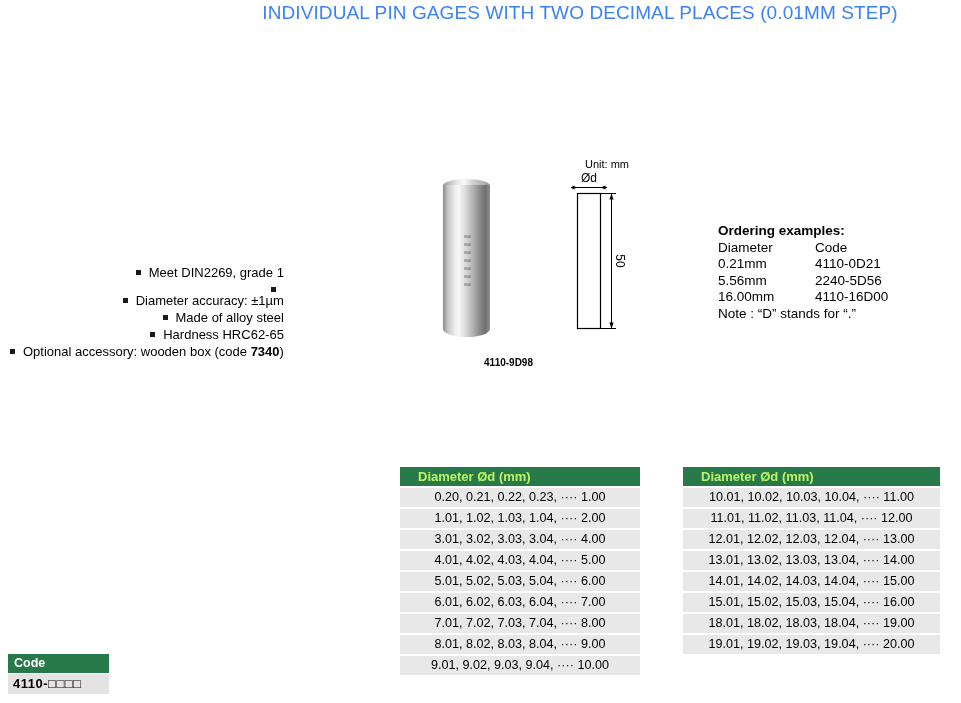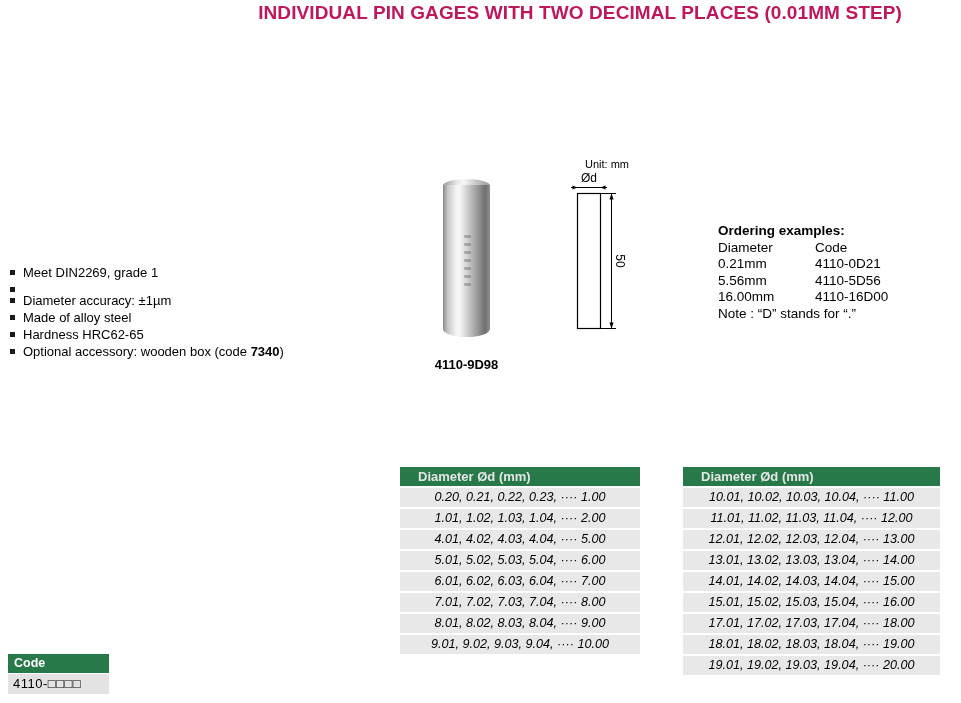--- a/index.html
+++ b/index.html
@@ -4,77 +4,77 @@
 <style>
   html,body { margin:0; padding:0; background:#ffffff; }
   .page {
     position:relative; width:961px; height:703px; background:#fff;
     font-family:"Liberation Sans", sans-serif; color:#000; overflow:hidden;
   }
 
   
   .title {
     position:absolute; left:200px; top:2px; width:760px; margin:0;
-    font-size:19px; font-weight:bold; text-align:center; white-space:nowrap;
-    color:#be185d; letter-spacing:0.1px;
+    font-size:19px; font-weight:normal; text-align:center; white-space:nowrap;
+    color:#3b82f6; letter-spacing:0.1px;
   }
 
   
   .features { position:absolute; left:8px; top:264px; margin:0; padding:0; list-style:none; font-size:13px; }
-  .features li { display:flex; align-items:flex-start; line-height:17px; }
+  .features li { display:flex; align-items:flex-start; line-height:17px;justify-content:flex-end; }
   .sq { width:5px; height:5px; background:#1a1a1a; margin:6px 8px 0 2px; flex:none; }
   .features b { font-weight:bold; }
 
   
   .pin-top {
     position:absolute; left:443px; top:179px; width:47px; height:13px; border-radius:50%;
     background:linear-gradient(90deg,#9b9b9b,#e8e8e8 30%,#f7f7f7 45%,#cfcfcf 65%,#9a9a9a 100%);
   }
   .pin-body {
     position:absolute; left:443px; top:185px; width:47px; height:152px;
     background:linear-gradient(90deg,#8a8a8a 0,#c6c6c6 10%,#efefef 26%,#f7f7f7 34%,#d9d9d9 48%,#b5b5b5 62%,#8c8c8c 78%,#707070 90%,#8f8f8f 100%);
     border-radius:0 0 50% 50% / 0 0 8px 8px;
   }
   .pin-mark {
     position:absolute; left:464px; top:235px; width:7px; height:55px; opacity:.35;
     background:repeating-linear-gradient(180deg, rgba(50,50,50,.8) 0 3px, transparent 3px 8px);
   }
-  .pin-label { position:absolute; left:400px; top:357px; width:133px; text-align:center; font-weight:bold; font-size:13px; }
+  .pin-label { position:absolute; left:400px; top:357px; width:133px; text-align:right; font-weight:bold; font-size:10px; }
 
   
   .unit { position:absolute; left:577px; top:158px; font-size:11px;padding-left:8px; }
   .drawing { position:absolute; left:567px; top:172px; }
   .drawing .ln { stroke:#000; stroke-width:1; fill:none; }
   .drawing .rect { stroke:#000; stroke-width:1.2; fill:#fff; }
   .drawing .arr { fill:#000; stroke:none; }
   .drawing text { font-family:"Liberation Sans", sans-serif; font-size:12px; fill:#000; }
 
   
   .ordering { position:absolute; left:718px; top:223px; font-size:13.5px; line-height:16.5px; width:230px; }
   .ord-heading { font-weight:bold; }
   .ord-grid { display:grid; grid-template-columns:97px auto; }
   .ord-note { }
 
   
   .codebox { position:absolute; left:8px; top:654px; width:101px; font-size:12.5px; }
   .codebox-header { background:var(--green,#27794a); color:#fff; font-weight:bold; height:19px; line-height:19px; padding-left:6px; box-sizing:border-box; }
-  .codebox-value  { background:#e3e3e3; font-weight:normal; height:20px; line-height:20px; padding-left:5px; margin-top:1px; box-sizing:border-box; font-size:13px; letter-spacing:0.5px; }
+  .codebox-value  { background:#e3e3e3; font-weight:bold; height:20px; line-height:20px; padding-left:5px; margin-top:1px; box-sizing:border-box; font-size:13px; letter-spacing:0.5px; }
 
   
   .dtable { position:absolute; top:467px; }
   .dtable-left  { left:400px; width:240px; }
   .dtable-right { left:683px; width:257px; }
   .dtable-header {
-    background:var(--green,#27794a); color:#e5e5e5; font-weight:bold;
+    background:var(--green,#27794a); color:#bef264; font-weight:bold;
     height:19px; line-height:19px; padding-left:18px; margin-bottom:2px;
     box-sizing:border-box; font-size:13px;
   }
   .dtable-row {
     background:var(--row_gray,#e8e8e8); height:19px; line-height:19px;
-    text-align:center; margin-bottom:2px; font-size:12.6px; white-space:nowrap;font-style:italic;
+    text-align:center; margin-bottom:2px; font-size:12.6px; white-space:nowrap;
   }
 </style>
 </head>
 <body>
 
 <div class="page">
 
   <h1 class="title">INDIVIDUAL PIN GAGES WITH TWO DECIMAL PLACES (0.01MM STEP)</h1>
 
   <ul class="features">
@@ -124,50 +124,50 @@
   </svg>
 
   <div class="ordering">
     <div class="ord-heading">Ordering examples:</div>
     <div class="ord-grid">
       <div>Diameter</div>
       <div>Code</div>
       <div>0.21mm</div>
       <div>4110-0D21</div>
       <div>5.56mm</div>
-      <div>4110-5D56</div>
+      <div>2240-5D56</div>
       <div>16.00mm</div>
       <div>4110-16D00</div>
     </div>
     <div class="ord-note">Note : “D” stands for “.”</div>
   </div>
 
   <div class="codebox">
     <div class="codebox-header">Code</div>
     <div class="codebox-value">4110-□□□□</div>
   </div>
 
   <div class="dtable dtable-left">
     <div class="dtable-header">Diameter Ød (mm)</div>
     <div class="dtable-row">0.20, 0.21, 0.22, 0.23, ···· 1.00</div>
     <div class="dtable-row">1.01, 1.02, 1.03, 1.04, ···· 2.00</div>
+    <div class="dtable-row">3.01, 3.02, 3.03, 3.04, ···· 4.00</div>
     <div class="dtable-row">4.01, 4.02, 4.03, 4.04, ···· 5.00</div>
     <div class="dtable-row">5.01, 5.02, 5.03, 5.04, ···· 6.00</div>
     <div class="dtable-row">6.01, 6.02, 6.03, 6.04, ···· 7.00</div>
     <div class="dtable-row">7.01, 7.02, 7.03, 7.04, ···· 8.00</div>
     <div class="dtable-row">8.01, 8.02, 8.03, 8.04, ···· 9.00</div>
     <div class="dtable-row">9.01, 9.02, 9.03, 9.04, ···· 10.00</div>
   </div>
 
   <div class="dtable dtable-right">
     <div class="dtable-header">Diameter Ød (mm)</div>
     <div class="dtable-row">10.01, 10.02, 10.03, 10.04, ···· 11.00</div>
     <div class="dtable-row">11.01, 11.02, 11.03, 11.04, ···· 12.00</div>
     <div class="dtable-row">12.01, 12.02, 12.03, 12.04, ···· 13.00</div>
     <div class="dtable-row">13.01, 13.02, 13.03, 13.04, ···· 14.00</div>
     <div class="dtable-row">14.01, 14.02, 14.03, 14.04, ···· 15.00</div>
     <div class="dtable-row">15.01, 15.02, 15.03, 15.04, ···· 16.00</div>
-    <div class="dtable-row">17.01, 17.02, 17.03, 17.04, ···· 18.00</div>
     <div class="dtable-row">18.01, 18.02, 18.03, 18.04, ···· 19.00</div>
     <div class="dtable-row">19.01, 19.02, 19.03, 19.04, ···· 20.00</div>
   </div>
 
 </div>
 
 </body></html>

